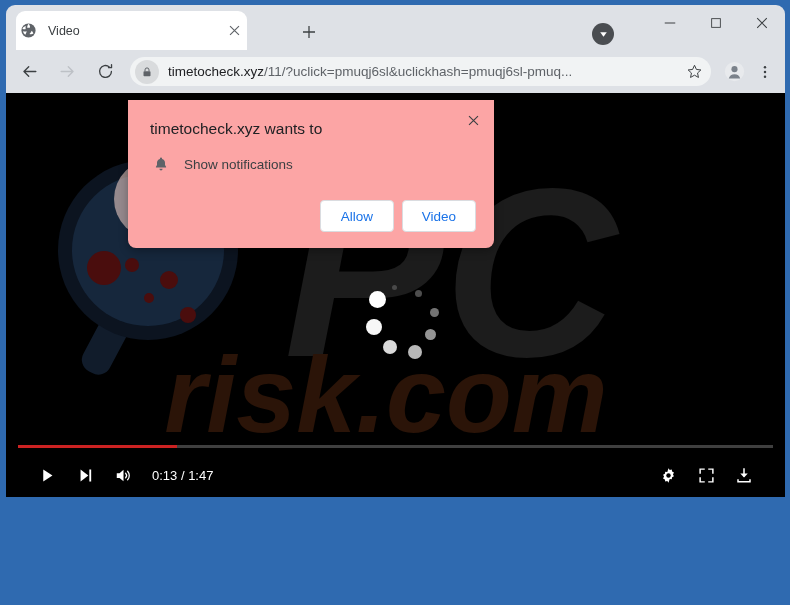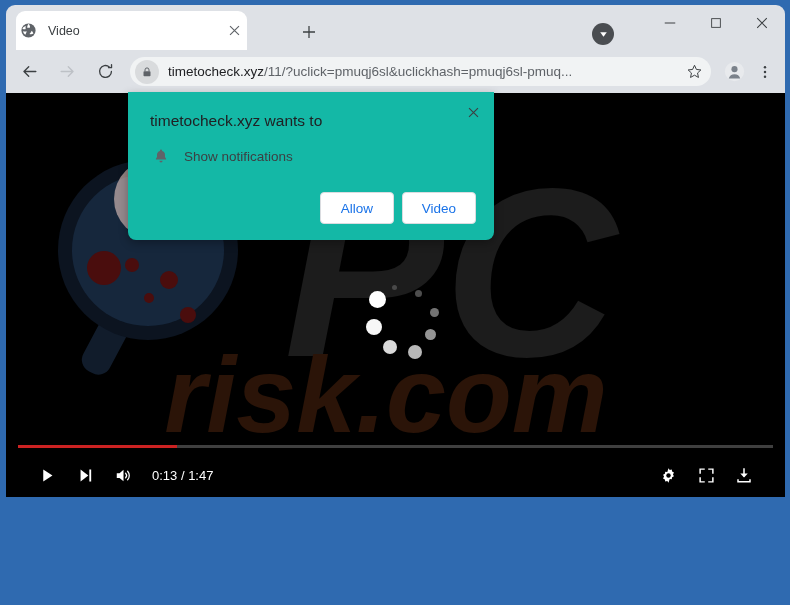--- a/index.html
+++ b/index.html
@@ -240,24 +240,24 @@
     font-size: 13px;
     margin-left: 10px;
     white-space: nowrap;
     flex: 0 0 auto;
   }
   .vspacer { flex: 1 1 auto; }
 
   
   .perm {
     position: absolute;
-    left: 128px; top: 92px;
+    left: 128px; top: 100px;
     width: 366px;
     height: 148px;
-    background: #14b8a6;
+    background: #fca5a5;
     border-bottom-left-radius: 8px;
     border-bottom-right-radius: 8px;
     box-shadow: 0 3px 10px rgba(0,0,0,.30);
     z-index: 20;
   }
   .perm-close {
     position: absolute;
     right: 8px; top: 7px;
     width: 26px; height: 26px;
     display: flex; align-items: center; justify-content: center;

